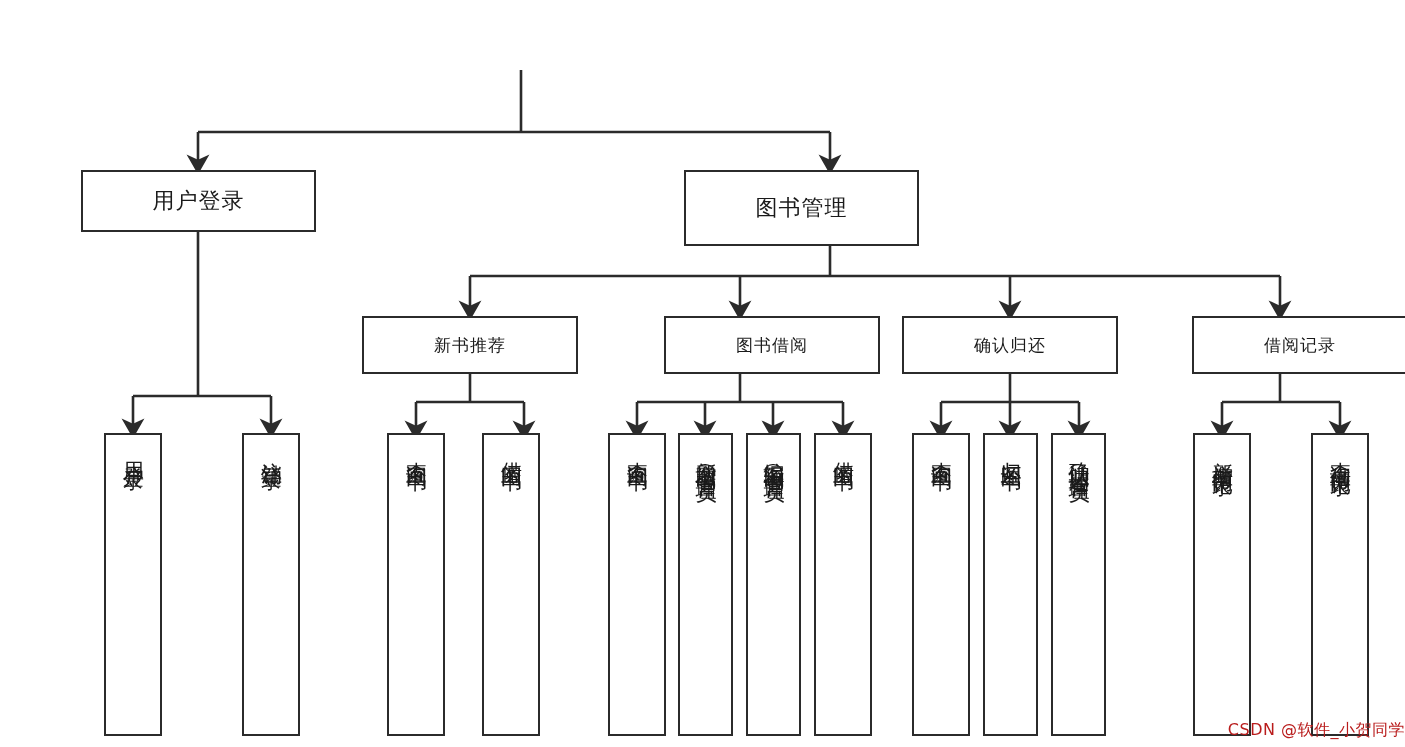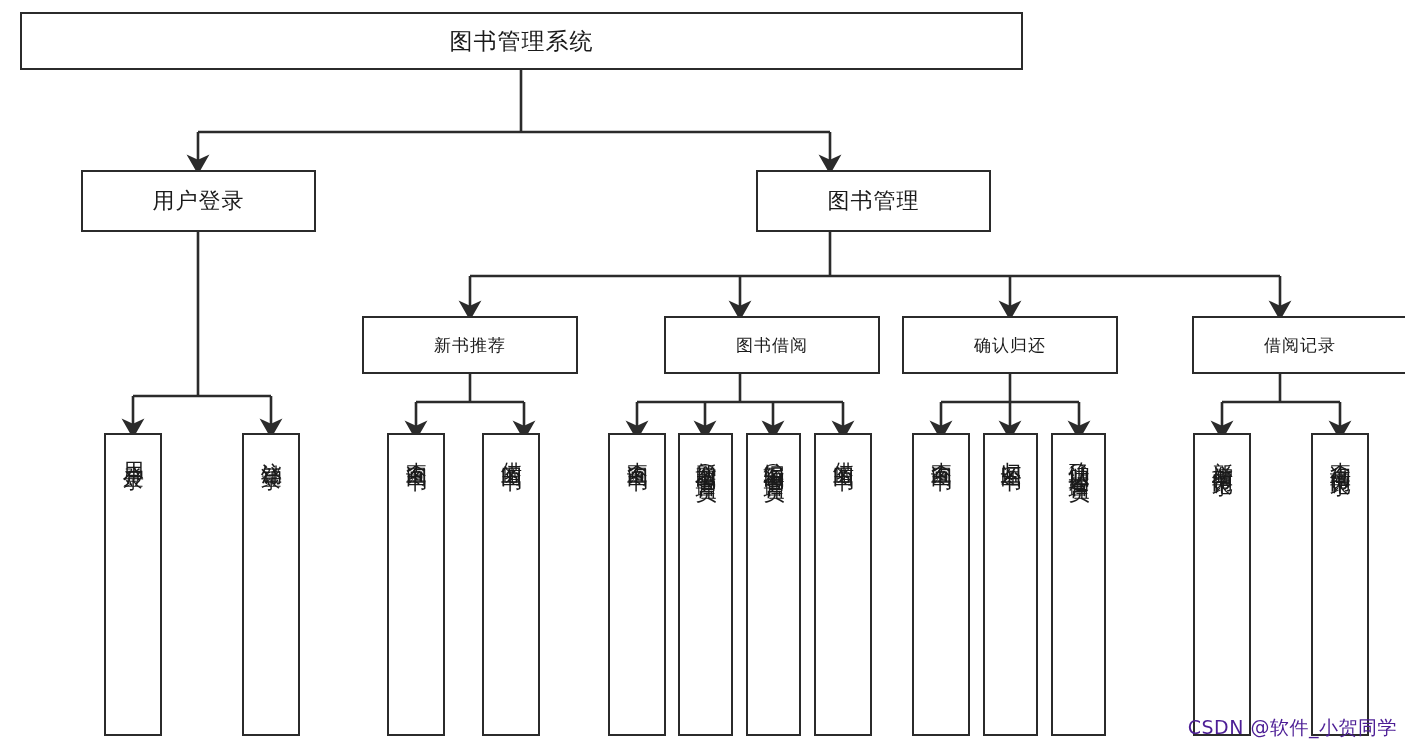--- a/index.html
+++ b/index.html
@@ -58,24 +58,24 @@
     letter-spacing: 3px;
     line-height: 1;
     white-space: nowrap;
   }
   .htext {
     line-height: 1;
     letter-spacing: 1px;
   }
   .watermark {
     position: absolute;
-    right: 8px;
+    right: 0;
     bottom: 6px;
-    font-size: 19px;
-    color: #4c1d95;
+    font-size: 16px;
+    color: #b91c1c;
     z-index: 5;
     white-space: nowrap;
     letter-spacing: 0.5px;
   }
 </style>
 </head>
 <body>
 
 <div id="canvas">
 
@@ -122,28 +122,25 @@
       <path d="M1010,402 L1010,430" marker-end="url(#arrow)"></path>
       <path d="M1079,402 L1079,430" marker-end="url(#arrow)"></path>
 
       <path d="M1280,374 L1280,402"></path>
       <path d="M1222,402 L1340,402"></path>
       <path d="M1222,402 L1222,430" marker-end="url(#arrow)"></path>
       <path d="M1340,402 L1340,430" marker-end="url(#arrow)"></path>
     </g>
   </svg>
 
-  <div class="node root" style="left:20px; top:12px; width:1003px; height:58px;">
-    <span class="htext">图书管理系统</span>
-  </div>
 
   <div class="node level1" style="left:81px; top:170px; width:235px; height:62px;">
     <span class="htext">用户登录</span>
   </div>
-  <div class="node level1" style="left:756px; top:170px; width:235px; height:62px;">
+  <div class="node level1" style="left:684px; top:170px; width:235px; height:76px;">
     <span class="htext">图书管理</span>
   </div>
 
   <div class="node level2" style="left:362px; top:316px; width:216px; height:58px;">
     <span class="htext">新书推荐</span>
   </div>
   <div class="node level2" style="left:664px; top:316px; width:216px; height:58px;">
     <span class="htext">图书借阅</span>
   </div>
   <div class="node level2" style="left:902px; top:316px; width:216px; height:58px;">

